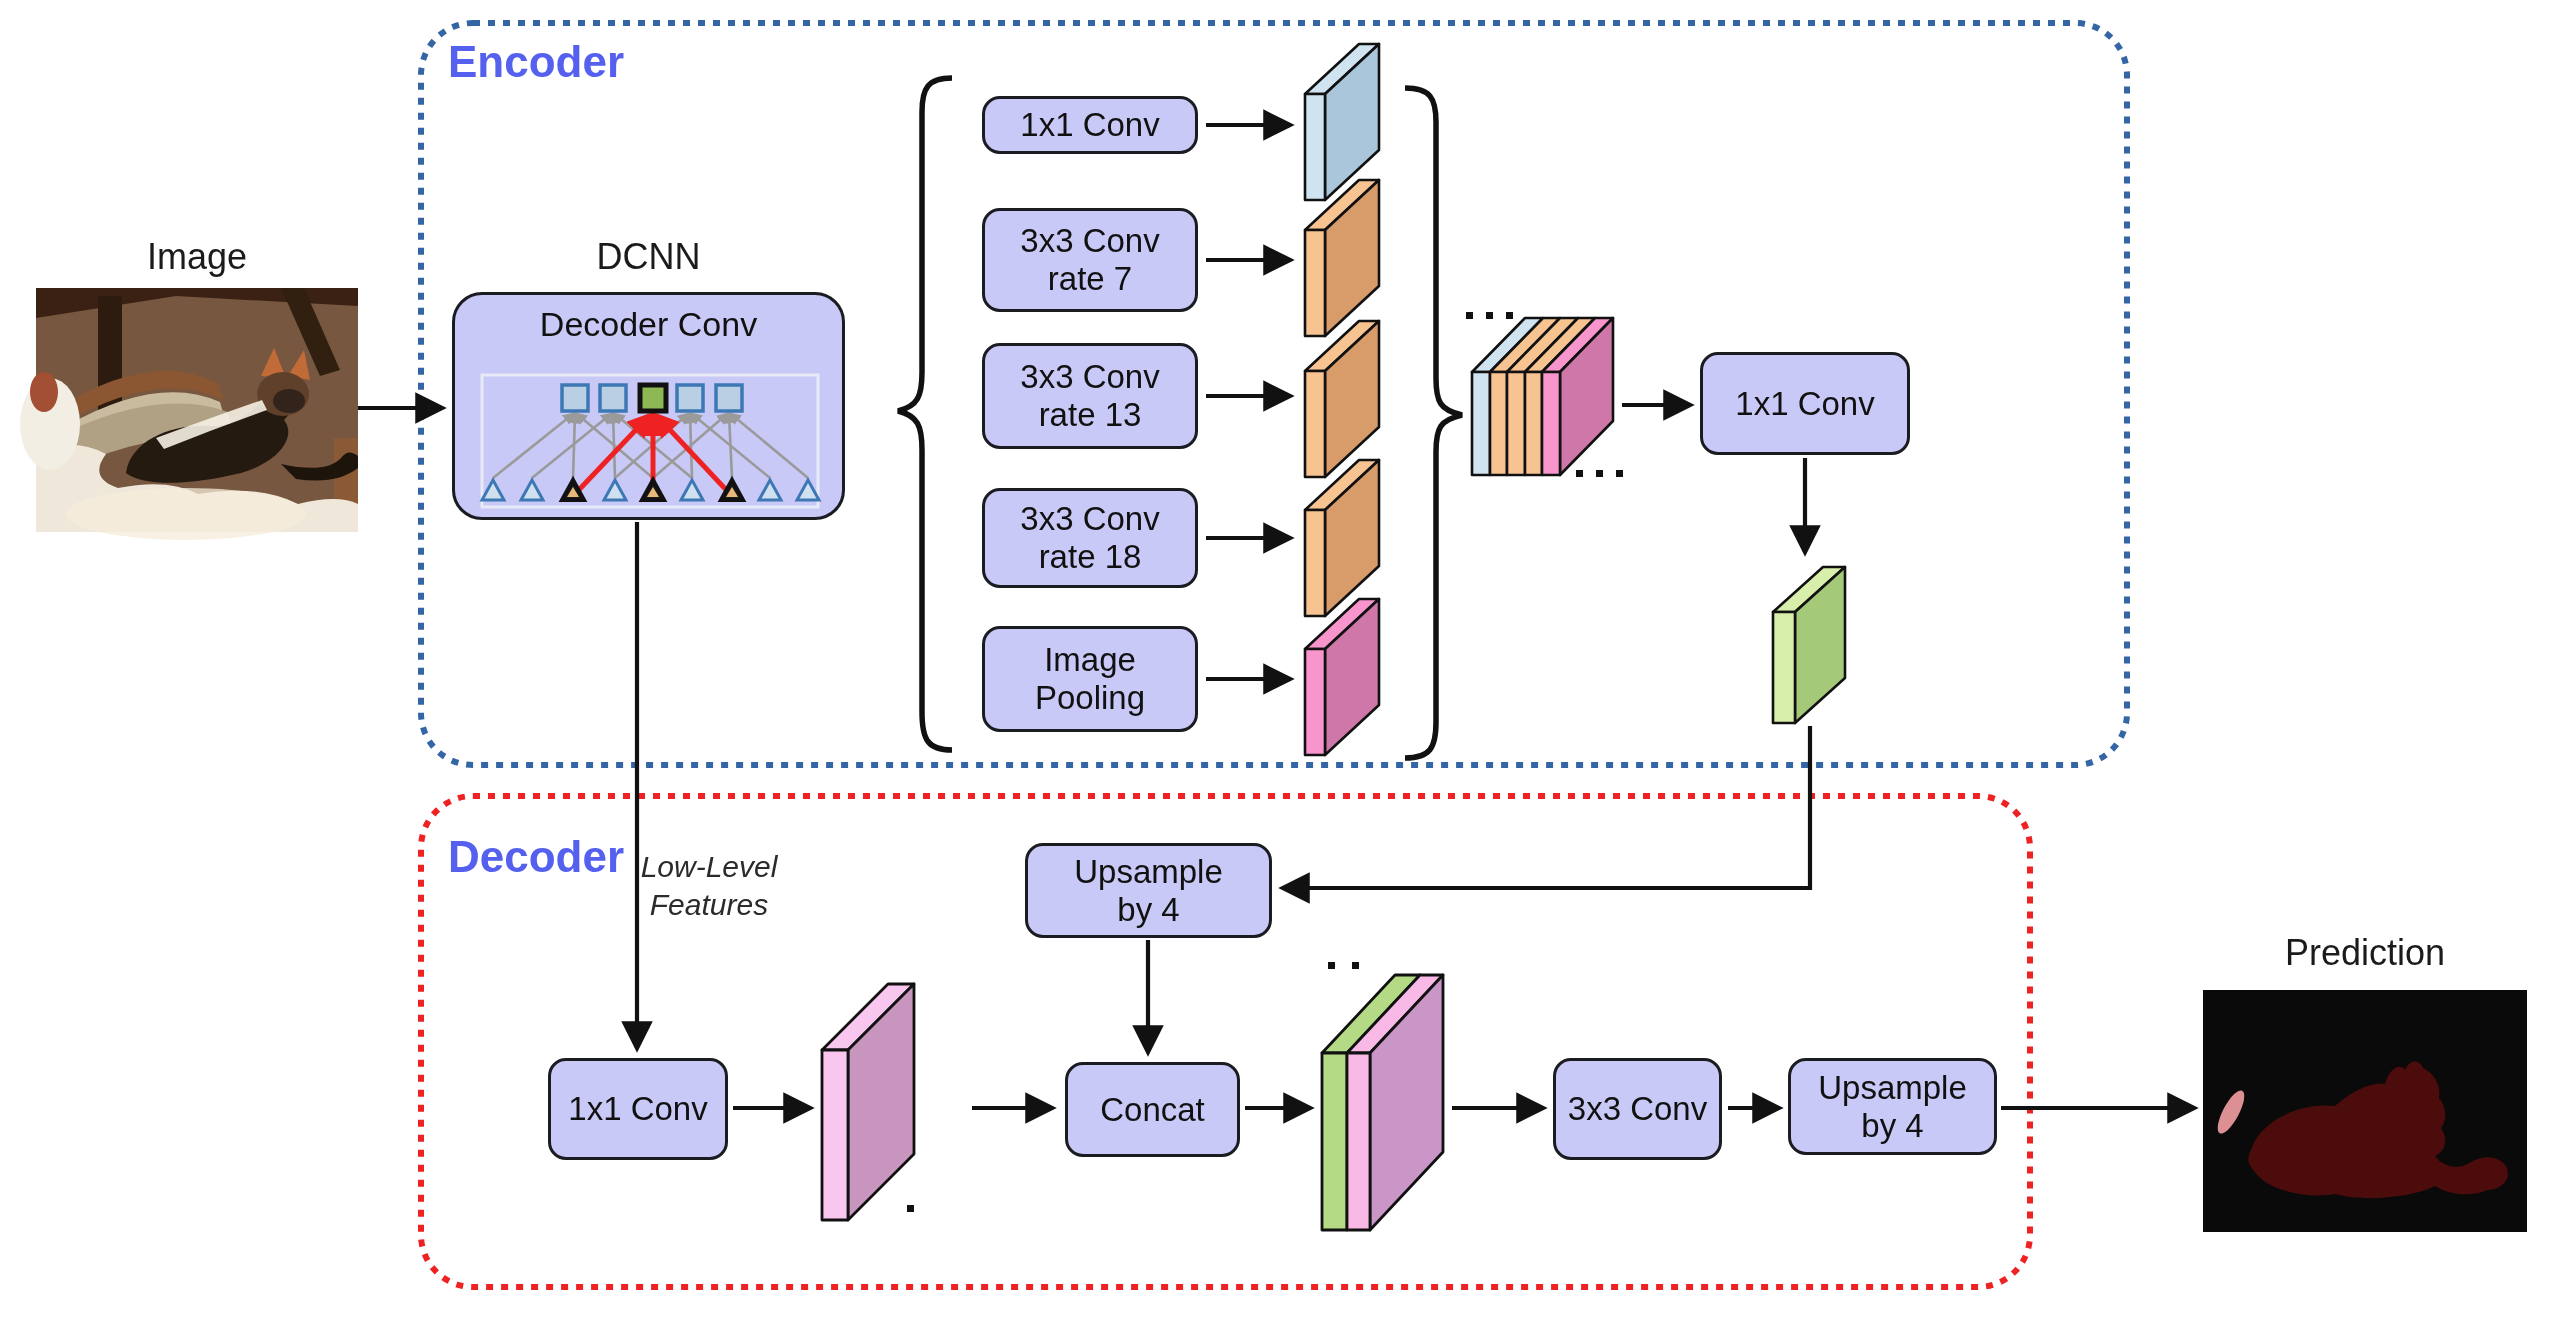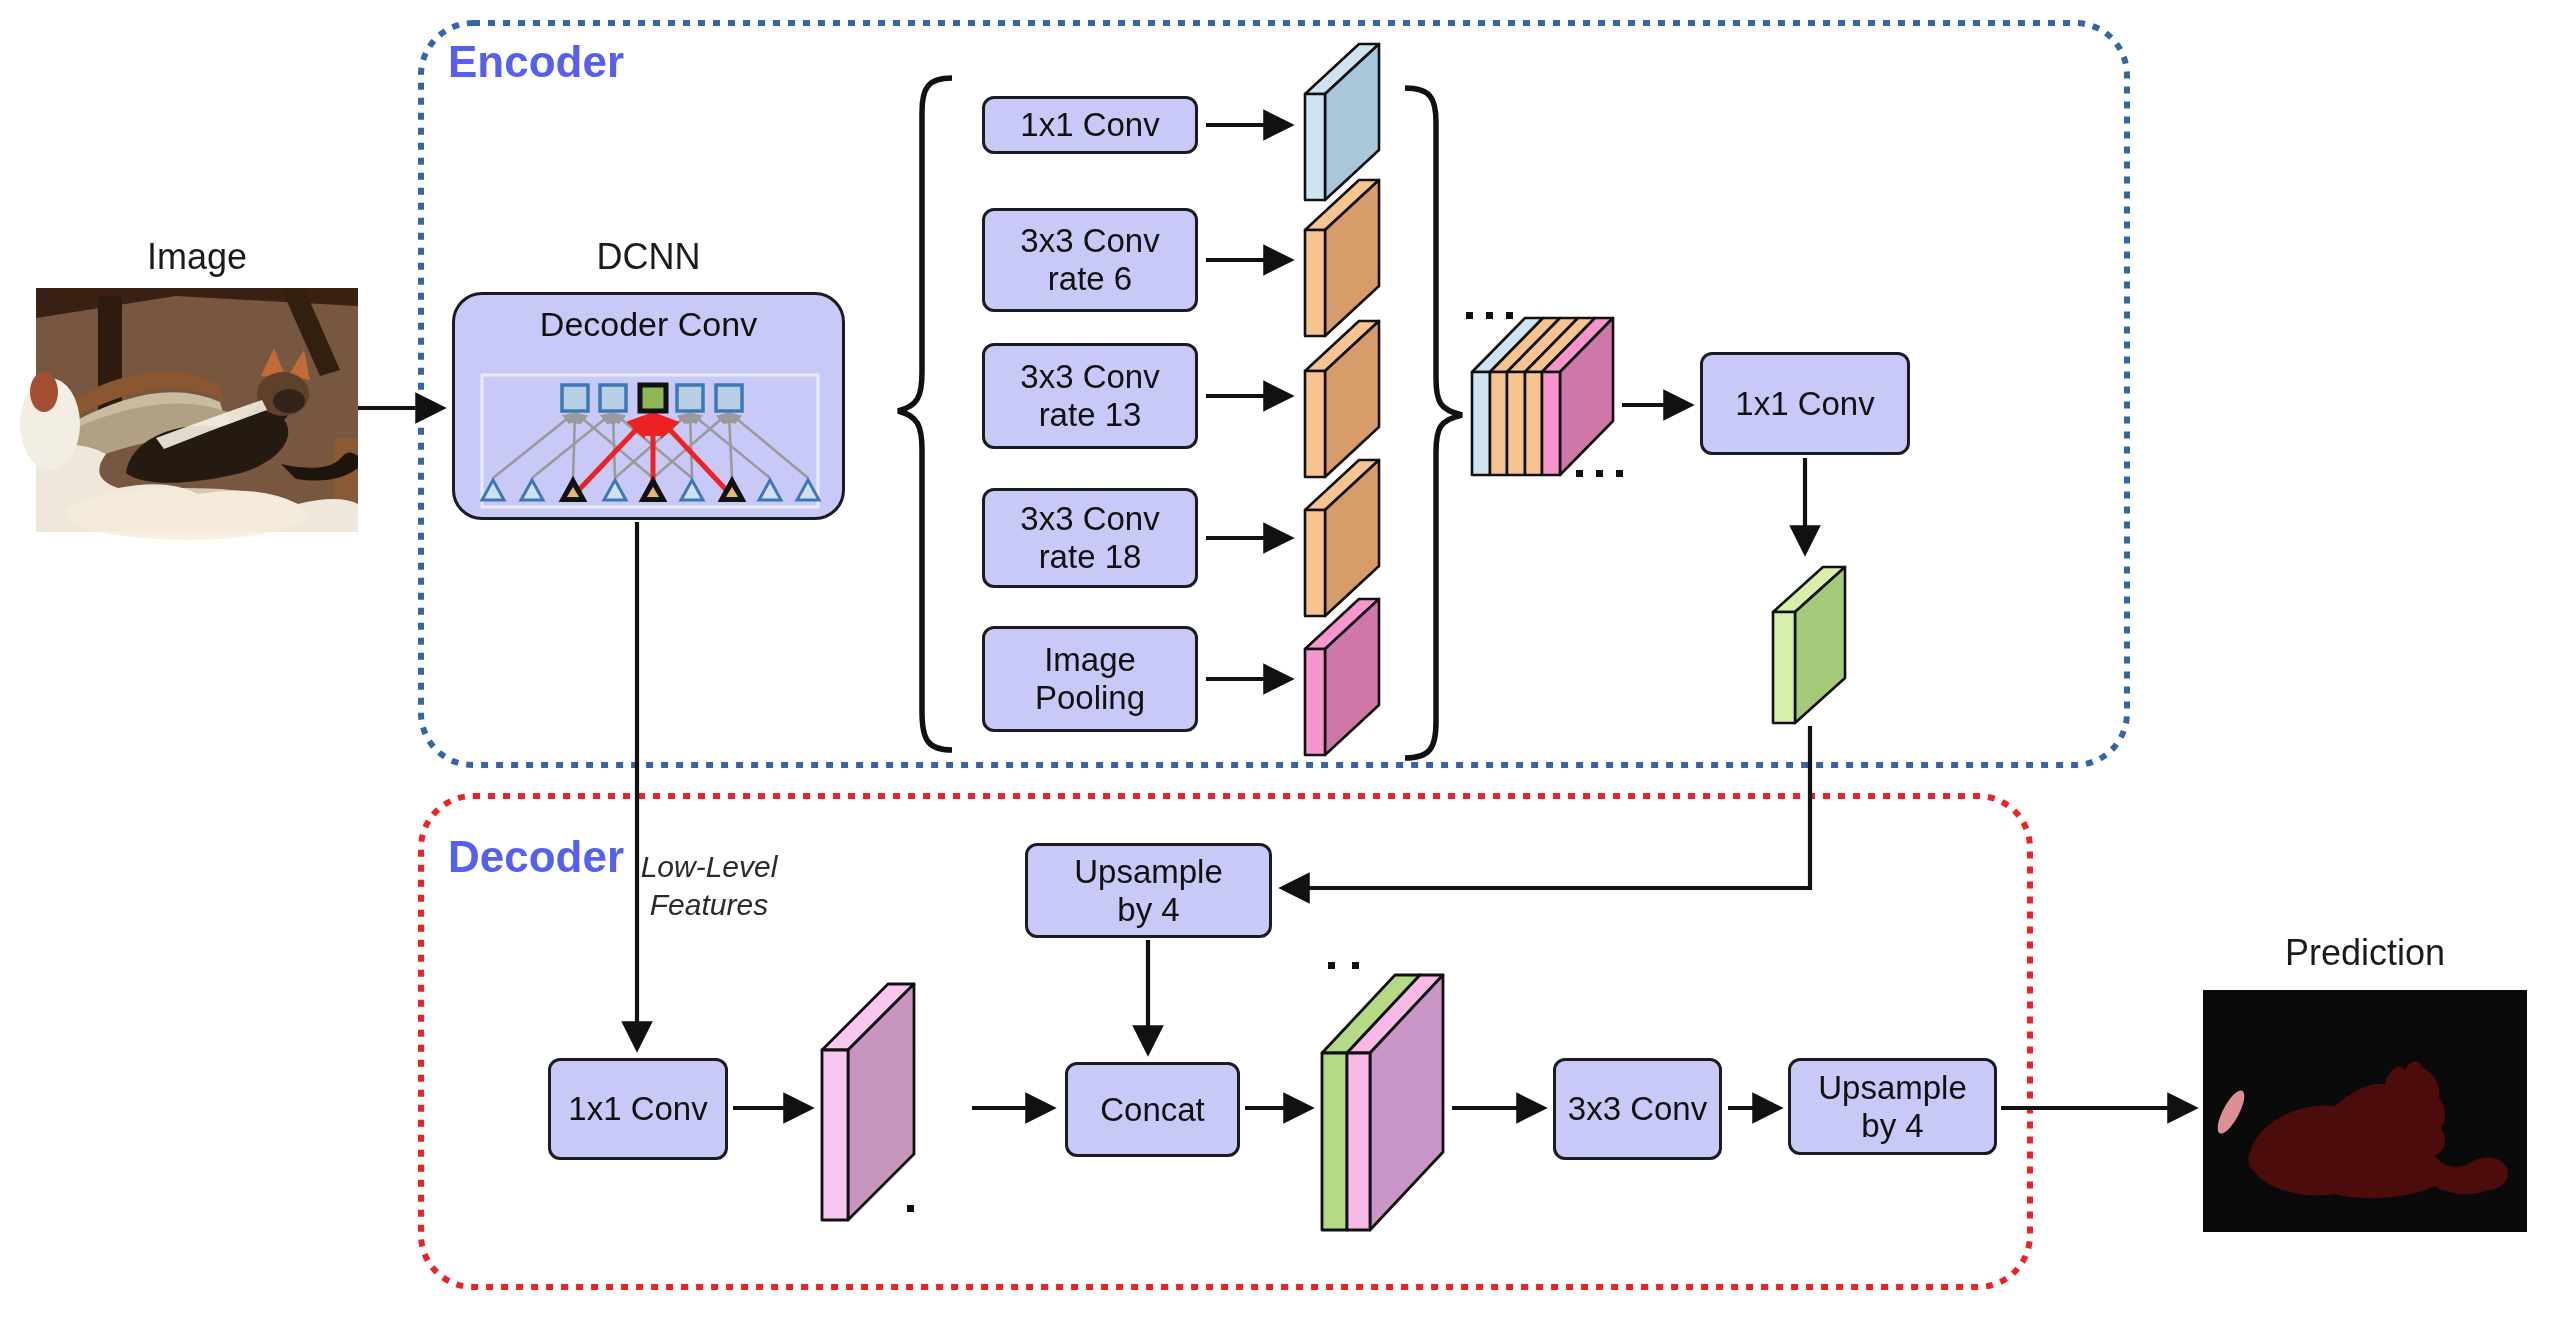--- a/index.html
+++ b/index.html
@@ -1,19 +1,19 @@
 <!DOCTYPE html>
 <html style="--box_fill: #c9c9f7; --box_border: #1b1b22; --title_blue: #5560ee; --dash_blue: #3465a4; --dash_red: #ee2222; --arrow: #111111; --gray_line: #9a9a9a; --text_dark: #1b1b1b; --slab_blue_front: #cfe3f0; --slab_blue_side: #a9c6da; --slab_orange_front: #f6c391; --slab_orange_side: #d89b6a; --slab_pink_front: #f895cc; --slab_pink_side: #ce77a8; --slab_green_front: #d8eeab; --slab_green_side: #a3c979; --dec_pink_front: #f9c6ef; --dec_pink_side: #c795bd; --dec_green_front: #b5da85; --dec_stack_pink: #f8b9e6; --dec_stack_side: #c996c7; --pred_bg: #0a0a0a; --pred_blob: #4d0c0c; --pred_sliver: #dc9093;"><head>
 <meta charset="utf-8">
 <style>
   html,body{margin:0;padding:0;background:#fff;}
   #stage{position:relative;width:2549px;height:1318px;background:#fff;overflow:hidden;
          font-family:"Liberation Sans",sans-serif;color:var(--text_dark);}
   .node{position:absolute;box-sizing:border-box;background:var(--box_fill);
-        border:3px solid var(--box_border);border-radius:12px;display:flex;
+        border:3px solid var(--box_border);border-radius:18px;display:flex;
         flex-direction:column;align-items:center;justify-content:center;
         font-size:33px;line-height:1.14;color:#111;text-align:center;z-index:1;}
   .dcnn{justify-content:flex-start;padding-top:10px;border-radius:30px;font-size:34px;}
   .lbl{position:absolute;text-align:center;font-size:36px;color:var(--text_dark);z-index:1;}
   .title{position:absolute;font-size:44px;font-weight:bold;color:var(--title_blue);z-index:3;}
   .small-note{position:absolute;font-size:30px;color:#2b2b2b;text-align:center;line-height:1.28;z-index:1;}
   #overlay{position:absolute;left:0;top:0;z-index:2;pointer-events:none;}
 </style>
 </head>
 <body>
@@ -32,21 +32,21 @@
 
   <div class="node dcnn" style="left:452px;top:292px;width:393px;height:228px;">
     <div>Decoder Conv</div>
   </div>
 
   <div class="node" style="left:982px;top:96px;width:216px;height:58px;">
     <div>1x1 Conv</div>
   </div>
   <div class="node" style="left:982px;top:208px;width:216px;height:104px;">
     <div>3x3 Conv</div>
-    <div>rate 6</div>
+    <div>rate 7</div>
   </div>
   <div class="node" style="left:982px;top:343px;width:216px;height:106px;">
     <div>3x3 Conv</div>
     <div>rate 13</div>
   </div>
   <div class="node" style="left:982px;top:488px;width:216px;height:100px;">
     <div>3x3 Conv</div>
     <div>rate 18</div>
   </div>
   <div class="node" style="left:982px;top:626px;width:216px;height:106px;">

